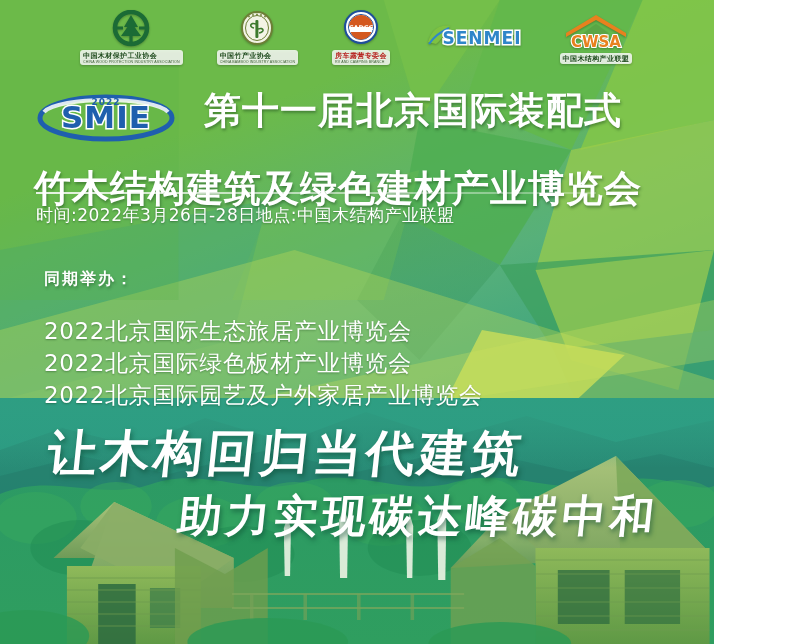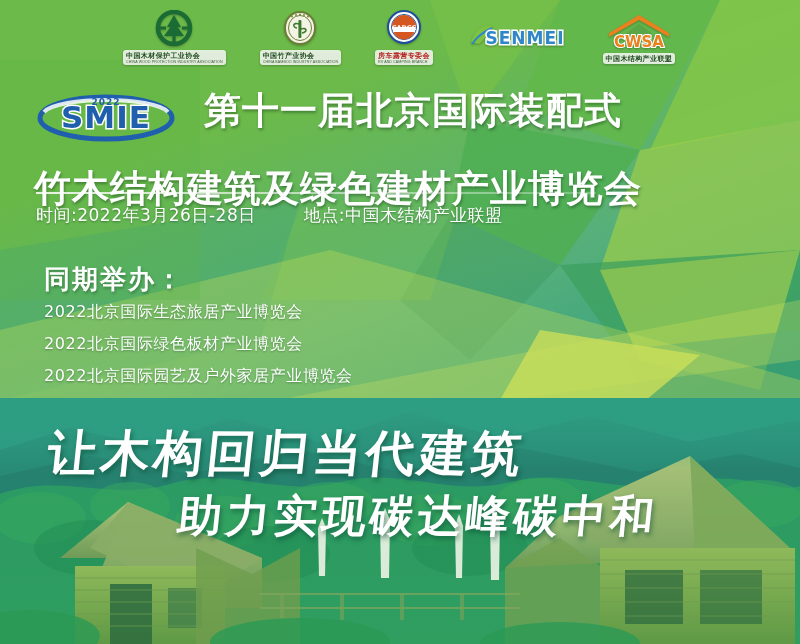--- a/index.html
+++ b/index.html
@@ -1,20 +1,20 @@
 <!DOCTYPE html>
 <html><head>
 <meta charset="utf-8">
 <style>
   html,body{margin:0;padding:0;background:#fff;}
   body{font-family:"Liberation Sans","DejaVu Sans",sans-serif;}
 
   .poster{
     position:relative;
-    width:800px;height:644px;
+    width:714px;height:644px;
     overflow:hidden;
     background:#62b34a;
     user-select:none;
   }
 
   
   .bg-base{
     position:absolute;inset:0;
     background:
       linear-gradient(160deg,#6cba49 0%,#6cba49 22%,#57b07a 48%,#2f9e82 72%,#269a85 100%);
@@ -83,44 +83,44 @@
     position:absolute;left:34px;top:139px;font-size:37px;line-height:44px;margin-top:28px;
   }
 
   
   .divider{
     position:absolute;left:36px;top:192px;width:560px;height:2px;
     background:linear-gradient(to right,rgba(255,255,255,.85),rgba(255,255,255,.25));
   }
   .meta{
     position:absolute;left:36px;top:203px;
-    display:flex;gap:48px;align-items:center;
+    display:flex;align-items:center;
     white-space:nowrap;
   }
   .meta span{
     font-family:"DejaVu Sans","Liberation Sans",sans-serif;
     font-size:17px;line-height:24px;color:#ffffff;font-weight:400;
     letter-spacing:.5px;
     text-shadow:0 1px 2px rgba(20,60,25,.45);
   }
 
   
   .concurrent{
     position:absolute;left:44px;top:264px;
   }
   .concurrent .head{
     font-family:"DejaVu Sans","Liberation Sans",sans-serif;
-    font-size:26px;line-height:30px;font-weight:700;color:#fff;
+    font-size:16px;line-height:30px;font-weight:700;color:#fff;
     letter-spacing:2px;
     text-shadow:1px 2px 3px rgba(20,60,25,.4);
-    margin-bottom:2px;white-space:nowrap;
+    margin-bottom:21px;white-space:nowrap;
   }
   .concurrent .item{
     font-family:"DejaVu Sans","Liberation Sans",sans-serif;
-    font-size:16px;line-height:32px;color:#ffffff;letter-spacing:.6px;
+    font-size:23px;line-height:32px;color:#ffffff;letter-spacing:.6px;
     text-shadow:0 1px 2px rgba(20,60,25,.4);
     white-space:nowrap;
   }
 
   
   .slogan{
     position:absolute;
     font-family:"DejaVu Serif","Liberation Serif",serif;
     font-weight:700;color:#ffffff;
     letter-spacing:4px;white-space:nowrap;

